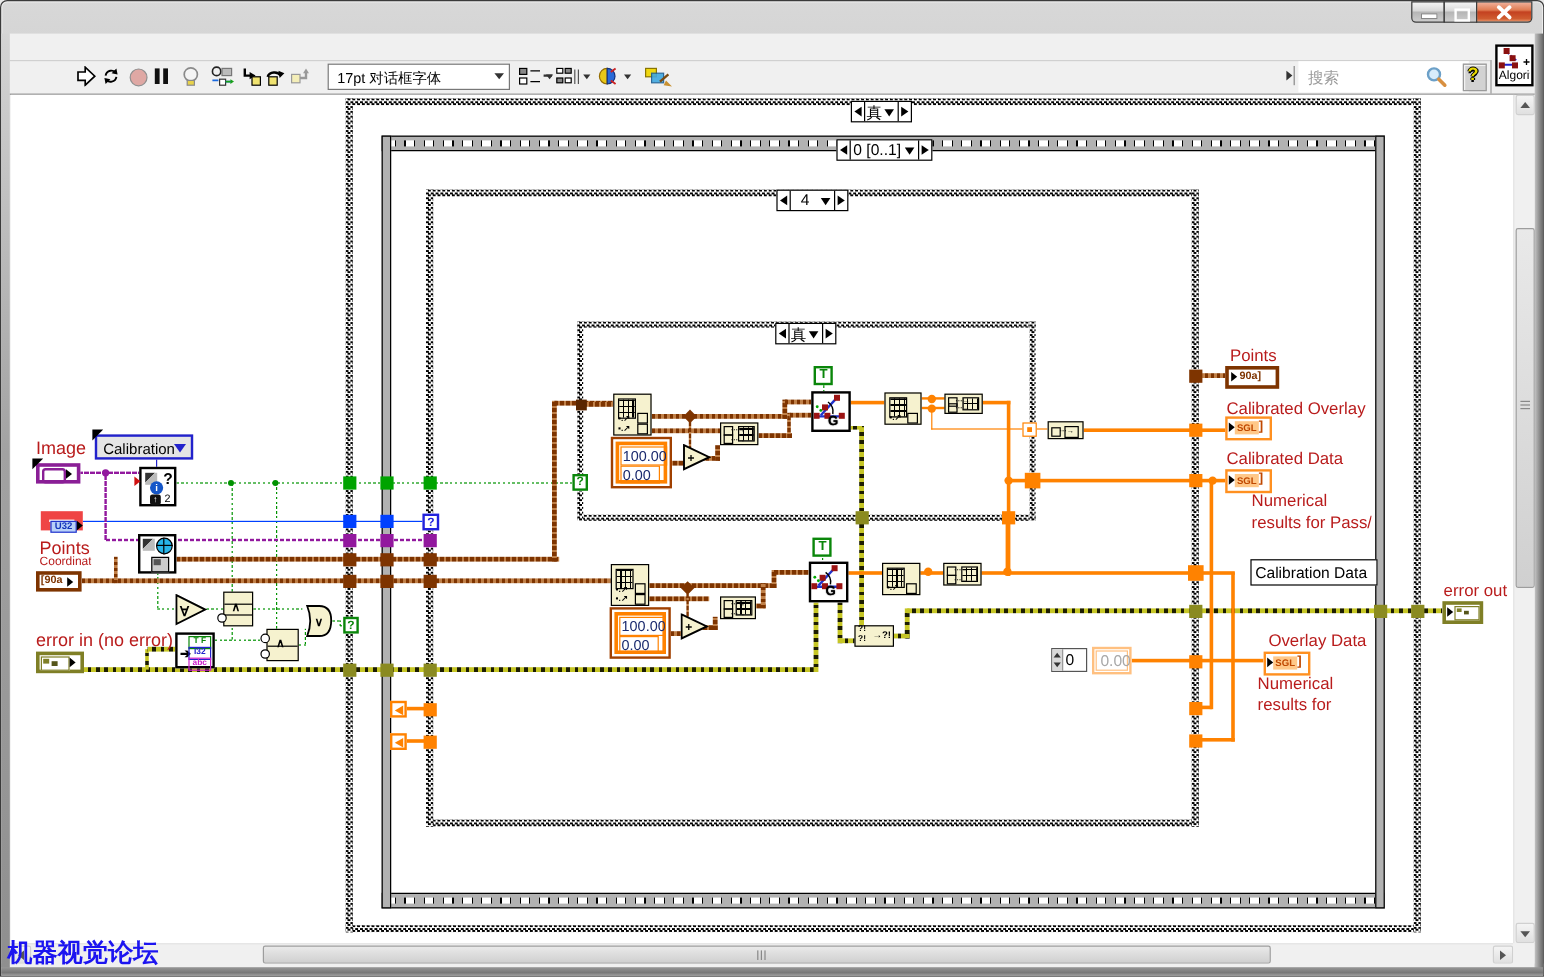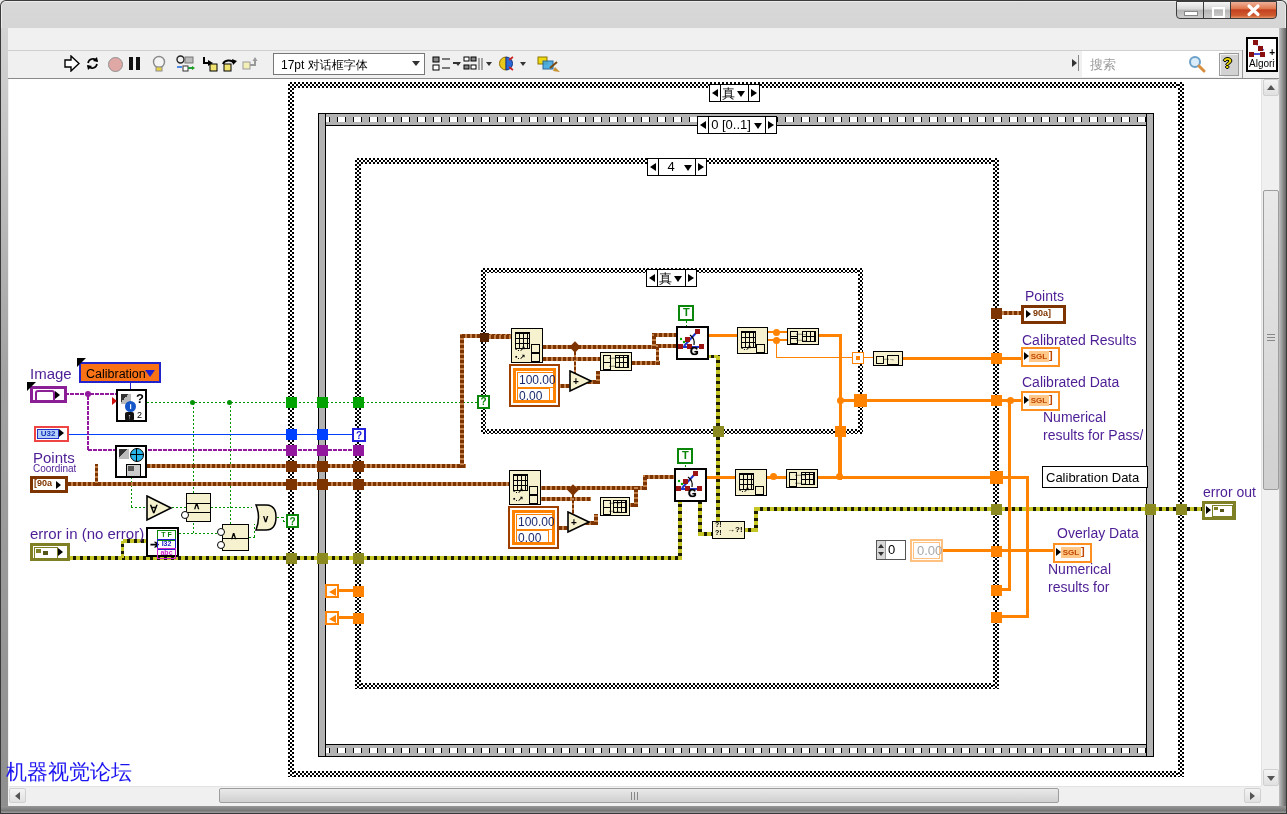--- a/index.html
+++ b/index.html
@@ -45,21 +45,21 @@
 .wg{background:repeating-linear-gradient(90deg,#009300 0 2px,rgba(0,0,0,0) 2px 4px)}
 .wgv{background:repeating-linear-gradient(0deg,#009300 0 2px,rgba(0,0,0,0) 2px 4px)}
 .wbl{background:#0040ff}
 .wp{background:repeating-linear-gradient(90deg,#92189e 0 4px,rgba(0,0,0,0) 4px 5px)}
 .wpv{background:repeating-linear-gradient(0deg,#92189e 0 4px,rgba(0,0,0,0) 4px 5px)}
 .we{background:repeating-linear-gradient(90deg,#c6c626 0 4px,#1c1c00 4px 7px)}
 .wev{background:repeating-linear-gradient(0deg,#c6c626 0 4px,#1c1c00 4px 7px)}
 
 .node{position:absolute;background:#f6f2cf;border:1px solid #000;box-sizing:border-box}
 .vibox{position:absolute;background:#fff;border:2px solid #000;box-sizing:border-box}
-.lbl{position:absolute;font-size:15px;color:#4c1d95;white-space:nowrap}
+.lbl{position:absolute;font-size:15px;color:#b91c1c;white-space:nowrap}
 </style></head>
 <body>
 <div id="win">
  <div class="capbtn" id="b-min">
       <div class="capg" style="left:7px;top:9px;width:12px;height:3px;background:#fff;border:1px solid #888"></div>
     </div>
  <div class="capbtn" id="b-max">
       <div class="capg" style="left:8px;top:5px;width:9px;height:7px;border:2px solid #fff;background:none"></div>
     </div>
  <div class="capbtn" id="b-cls">
@@ -541,26 +541,26 @@
           </div>
           <div style="left:910px;top:539px;width:33px;height:23px;background:#fff;border:2px solid #ffc080;box-sizing:border-box;">
             <div style="position:absolute;left:1px;top:1px;right:1px;bottom:1px;border:1px solid #ffc080"></div>
             <div style="position:absolute;left:5px;top:2px;font-size:13px;color:#a8a8a8;white-space:nowrap;">0.00</div>
           </div>
           <div style="left:30px;top:386px;width:37px;height:17px;background:#fff;border:3px solid #8a1f96;box-sizing:border-box;">
             <div style="position:absolute;left:2px;top:1px;width:16px;height:9px;border:2px solid #8a1f96;border-radius:3px"></div>
             <div style="position:absolute;left:22px;top:2px;width:0;height:0;border-left:5px solid #000;border-top:4px solid transparent;border-bottom:4px solid transparent"></div>
           </div>
           <div style="left:27px;top:382px;width:0;height:0;border-top:9px solid #000;border-right:9px solid transparent"></div>
-          <div style="left:79px;top:362px;width:82px;height:21px;background:#f97316;border:2px solid #2222cc;box-sizing:border-box;">
+          <div style="left:79px;top:362px;width:82px;height:21px;background:#e5e5e5;border:2px solid #2222cc;box-sizing:border-box;">
             <div style="position:absolute;left:5px;top:3px;font-size:12.5px;color:#000;white-space:nowrap;">Calibration</div>
             <div style="position:absolute;right:4px;top:6px;width:0;height:0;border-left:5px solid transparent;border-right:5px solid transparent;border-top:7px solid #2222cc"></div>
           </div>
           <div style="left:77px;top:358px;width:0;height:0;border-top:9px solid #000;border-right:9px solid transparent"></div>
-          <div style="left:34px;top:426px;width:35px;height:16px;background:#fff;border:2px solid #ef4444;box-sizing:border-box;">
+          <div style="left:34px;top:426px;width:35px;height:16px;background:#fff;border:7px solid #ef4444;box-sizing:border-box;">
             <div style="position:absolute;left:1px;top:1px;width:20px;height:8px;background:#b8d0f8;border:1px solid #2233cc;color:#1133bb;font-size:8px;font-weight:bold;text-align:center;line-height:8px">U32</div>
             <div style="position:absolute;left:23px;top:1px;width:0;height:0;border-left:5px solid #000;border-top:4px solid transparent;border-bottom:4px solid transparent"></div>
           </div>
           <div style="left:30px;top:476px;width:38px;height:17px;background:#fff;border:3px solid #7e3400;box-sizing:border-box;">
             <div style="position:absolute;left:1px;top:-1px;font-size:9px;font-weight:bold;color:#7e3400;white-space:nowrap;">[90a</div>
             <div style="position:absolute;left:23px;top:2px;width:0;height:0;border-left:5px solid #000;border-top:4px solid transparent;border-bottom:4px solid transparent"></div>
           </div>
           <div style="left:30px;top:543px;width:40px;height:18px;background:#fff;border:3px solid #7f7f26;box-sizing:border-box;">
             <div style="position:absolute;left:1px;top:1px;width:22px;height:10px;border:1px solid #7f7f26;background:#fff"></div>
             <div style="position:absolute;left:3px;top:3px;width:5px;height:4px;background:#7f7f26"></div>
@@ -590,21 +590,21 @@
             <div style="position:absolute;left:1px;top:2px;width:0;height:0;border-left:5px solid #000;border-top:4px solid transparent;border-bottom:4px solid transparent"></div>
             <div style="position:absolute;left:7px;top:1px;width:19px;height:10px;border:1px solid #7f7f26"></div>
             <div style="position:absolute;left:9px;top:3px;width:4px;height:3px;background:#7f7f26"></div>
             <div style="position:absolute;left:15px;top:5px;width:4px;height:3px;background:#55551a"></div>
           </div>
           <div class="lbl" style="left:30px;top:365px;font-size:15px;white-space:nowrap;">Image</div>
           <div class="lbl" style="left:33px;top:449px;font-size:15px;white-space:nowrap;">Points</div>
           <div class="lbl" style="left:33px;top:463px;font-size:10px;white-space:nowrap;height:14px;overflow:hidden">Coordinat</div>
           <div class="lbl" style="left:30px;top:525px;font-size:15px;white-space:nowrap;">error in (no error)</div>
           <div class="lbl" style="left:1025px;top:288px;font-size:14px;white-space:nowrap;">Points</div>
-          <div class="lbl" style="left:1022px;top:332px;font-size:14px;white-space:nowrap;">Calibrated Results</div>
+          <div class="lbl" style="left:1022px;top:332px;font-size:14px;white-space:nowrap;">Calibrated Overlay</div>
           <div class="lbl" style="left:1022px;top:374px;font-size:14px;white-space:nowrap;">Calibrated Data</div>
           <div class="lbl" style="left:1043px;top:409px;font-size:14px;white-space:nowrap;">Numerical</div>
           <div class="lbl" style="left:1043px;top:427px;font-size:14px;white-space:nowrap;height:15px;overflow:hidden">results for Pass/</div>
           <div style="left:1042px;top:466px;width:106px;height:22px;background:#fff;border:1px solid #000;box-sizing:border-box;font-size:13px;padding:3px 0 0 3px;white-space:nowrap;overflow:hidden;">Calibration Data</div>
           <div class="lbl" style="left:1203px;top:484px;font-size:14px;white-space:nowrap;">error out</div>
           <div class="lbl" style="left:1057px;top:525px;font-size:14px;white-space:nowrap;">Overlay Data</div>
           <div class="lbl" style="left:1048px;top:561px;font-size:14px;white-space:nowrap;">Numerical</div>
           <div class="lbl" style="left:1048px;top:579px;font-size:14px;white-space:nowrap;">results for</div>
         </div>
       </div>
@@ -619,14 +619,14 @@
   <div id="hsb">
    <div class="sbtn" style="left:0px;top:1px;width:17px;height:15px"></div>
    <div class="arr" style="left:6px;top:5px;border-top:4px solid transparent;border-bottom:4px solid transparent;border-right:5px solid #555"></div>
    <div class="thumbh" style="left:210px;top:1px;width:840px;height:15px"></div>
    <div style="position:absolute;left:622px;top:5px;width:1px;height:8px;background:#888;box-shadow:3px 0 #888,6px 0 #888"></div>
    <div class="sbtn" style="left:1235px;top:1px;width:17px;height:15px"></div>
    <div class="arr" style="left:1241px;top:5px;border-top:4px solid transparent;border-bottom:4px solid transparent;border-left:5px solid #555"></div>
   </div>
   <div style="position:absolute;left:1253px;top:758px;width:18px;height:17px;background:#f0f0f0"></div>
  </div>
- <div id="wm1" style="position:absolute;left:6px;top:758px;font-size:21px;font-weight:normal;color:#1c14f0;z-index:60">机器视觉论坛</div>
+ <div id="wm1" style="position:absolute;left:6px;top:780px;font-size:21px;font-weight:bold;color:#1c14f0;z-index:60">机器视觉论坛</div>
 </div>
 
 </body></html>

